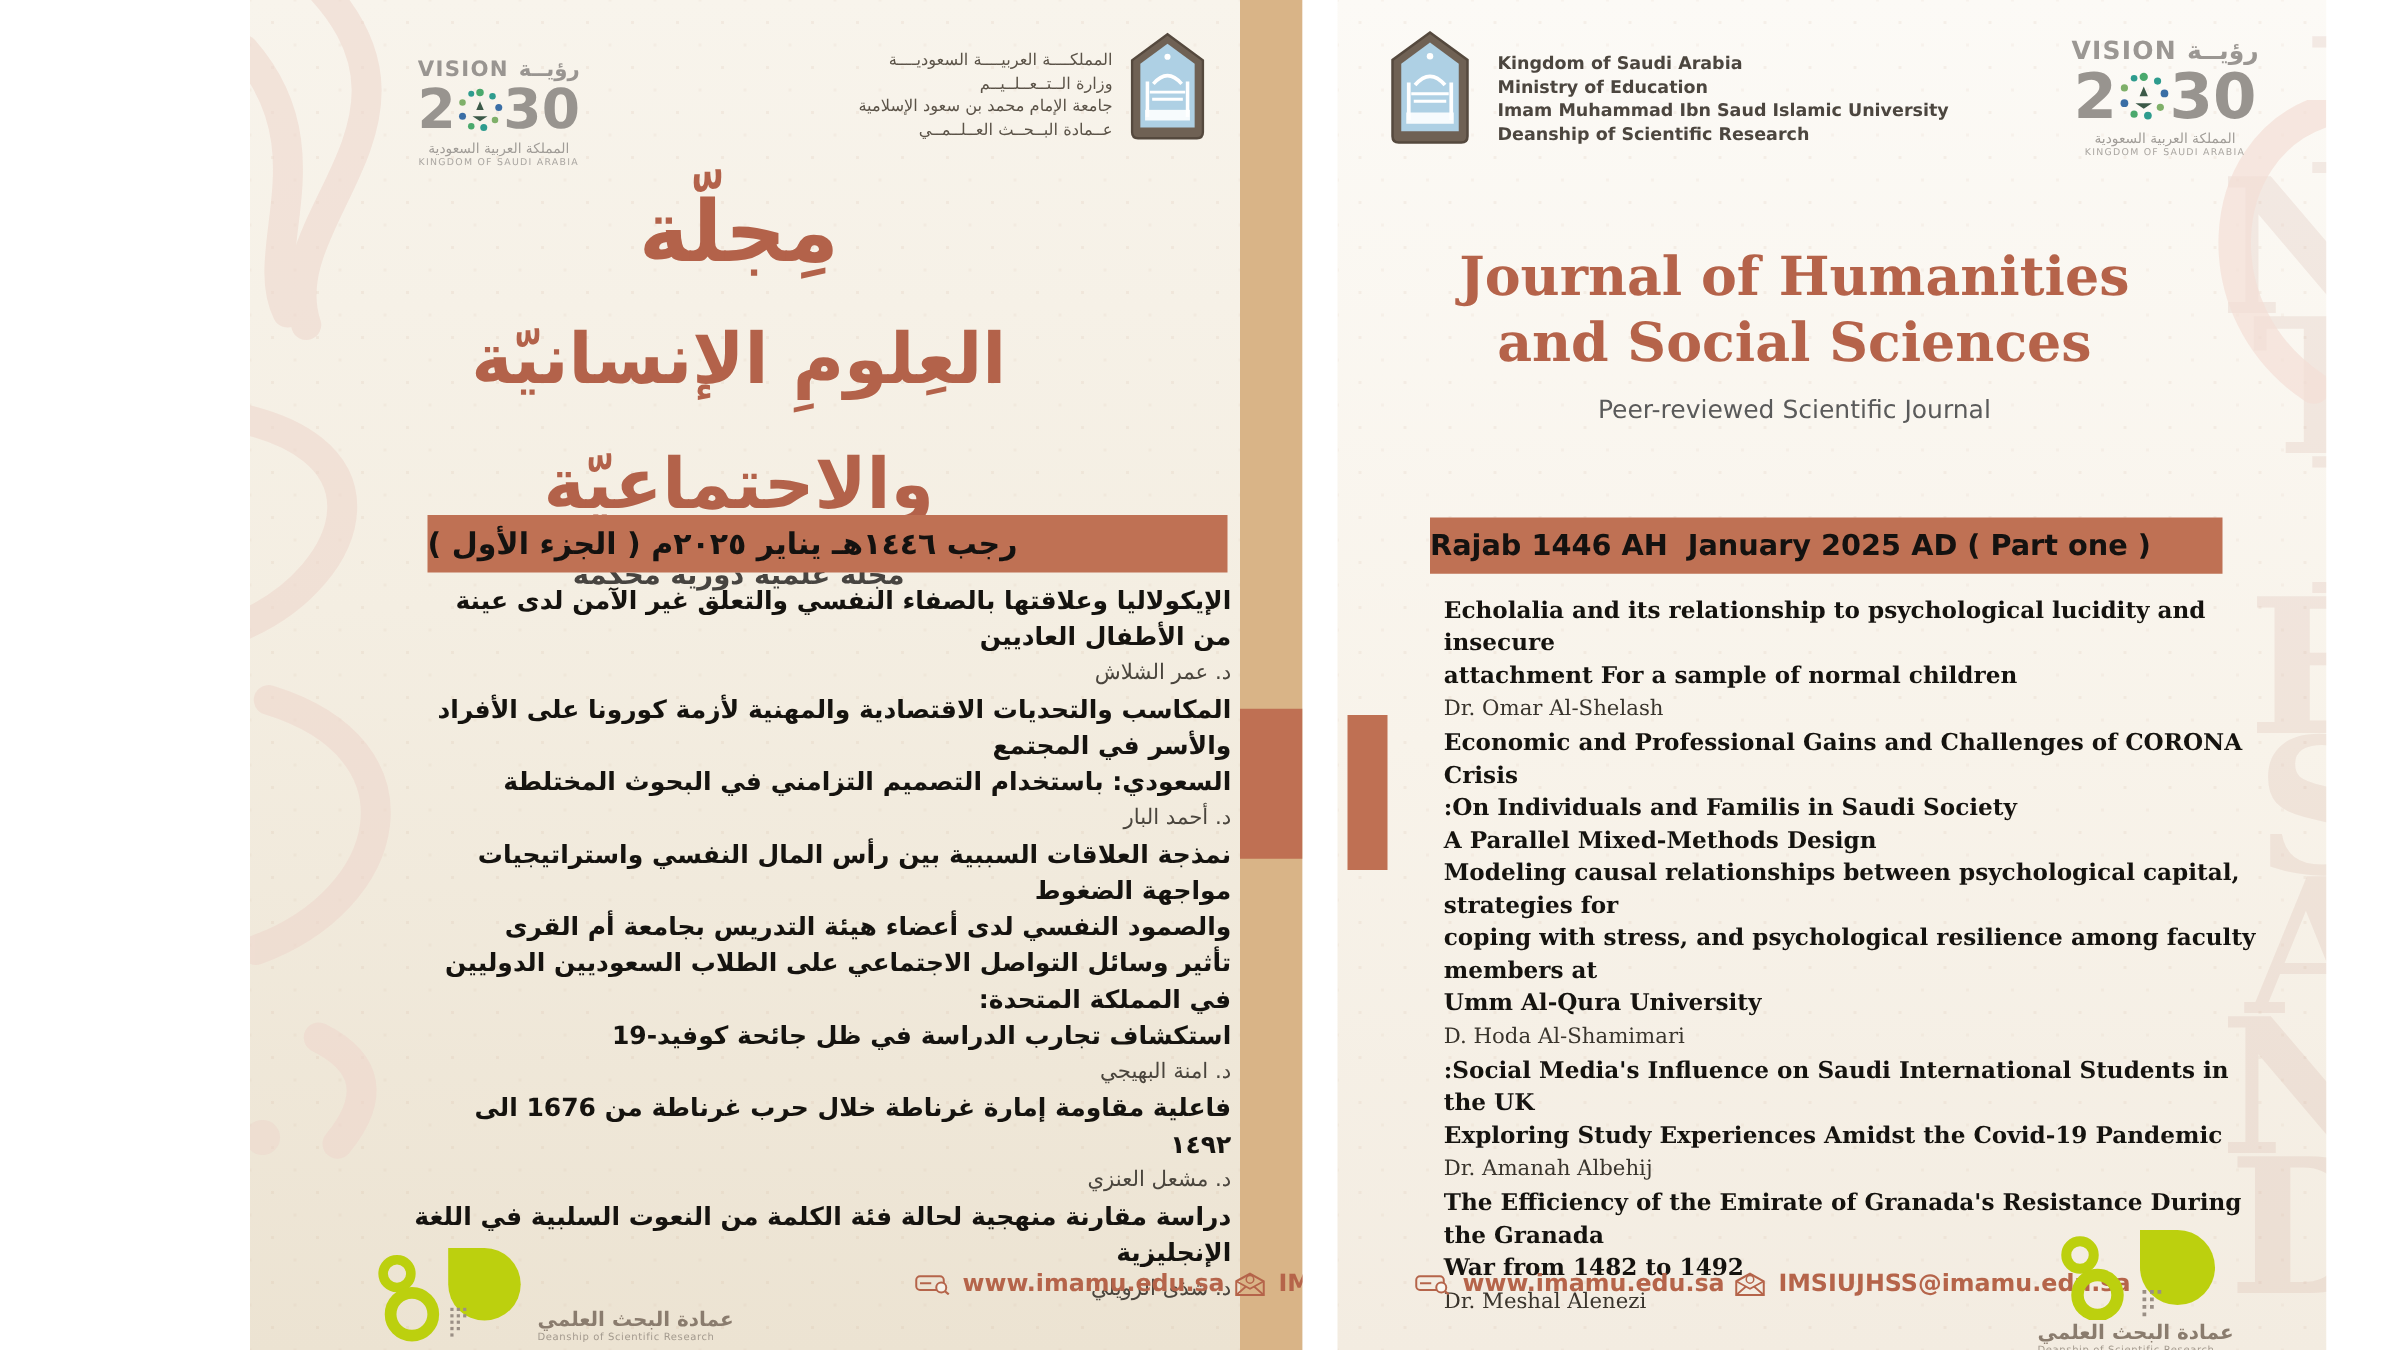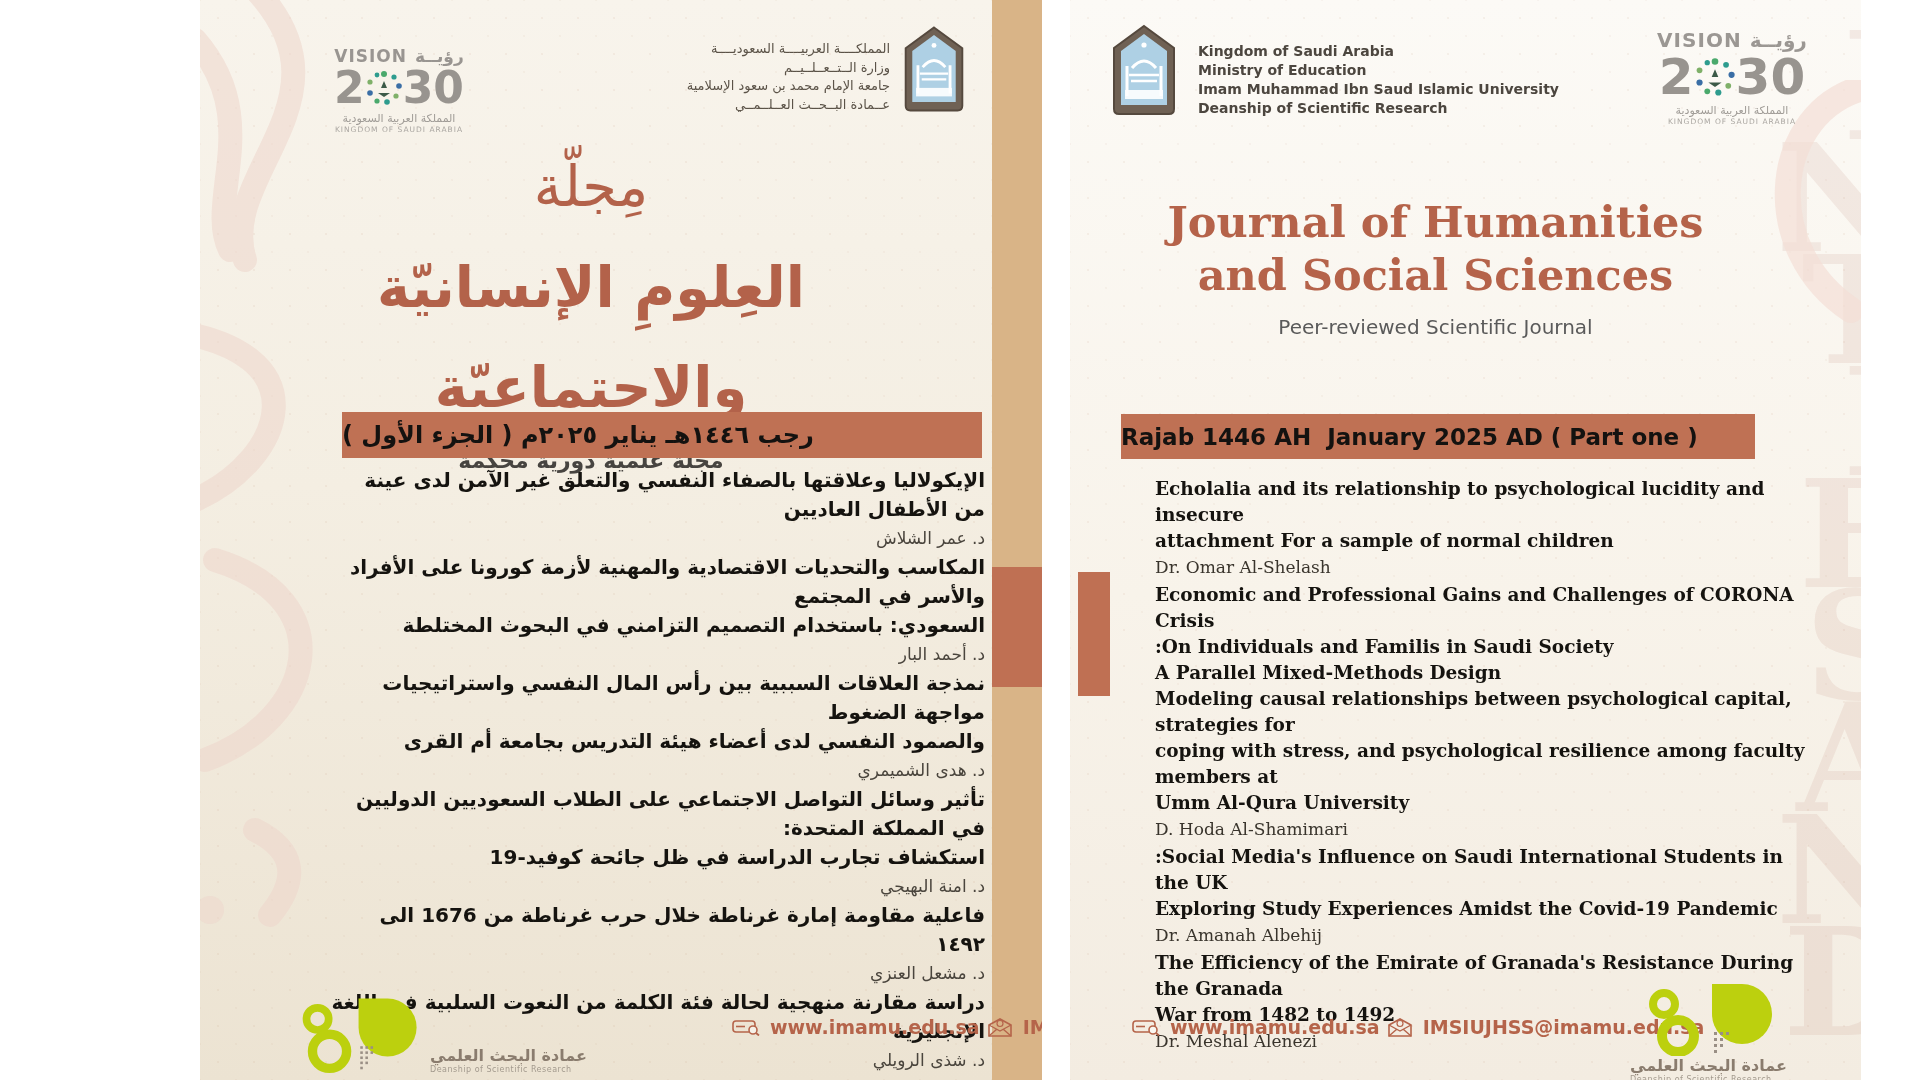--- a/index.html
+++ b/index.html
@@ -32,28 +32,28 @@
   .v-row1{font-size:17px;font-weight:bold;letter-spacing:1px;display:flex;align-items:center;justify-content:center;gap:8px;}
   .v-row2{display:flex;align-items:center;justify-content:center;font-size:44px;font-weight:bold;line-height:44px;color:#98948f;}
   .v-sub1{font-size:11px;margin-top:2px;color:#a09c97;}
   .v-sub2{font-size:7.5px;letter-spacing:1px;color:#aaa6a1;}
 
   .lp-header{position:absolute;right:152px;top:40px;text-align:right;direction:rtl;
     font-size:13px;line-height:18.5px;color:#5b5348;font-weight:500;z-index:4;}
   .lp-emblem{position:absolute;left:700px;top:24px;z-index:4;}
 
   .lp-title{position:absolute;left:30px;right:90px;top:136px;text-align:center;z-index:4;direction:rtl;}
-  .lp-t1{font-size:56px;font-weight:normal;color:#b3624a;line-height:102px;}
+  .lp-t1{font-size:68px;font-weight:bold;color:#b3624a;line-height:102px;}
   .lp-t2{font-size:56px;font-weight:bold;color:#b3624a;line-height:100px;}
   .lp-sub{font-size:22px;font-weight:bold;color:#474440;margin-top:10px;}
 
   .banner{position:absolute;background:#bf7154;display:flex;align-items:center;justify-content:flex-start;z-index:4;}
   .lp-banner{left:142px;top:412px;width:640px;height:46px;}
   .lp-banner .banner-text{font-size:24px;font-weight:bold;color:#141210;direction:rtl;}
-  .rp-banner{left:51px;top:414px;width:634px;height:45px;}
+  .rp-banner{left:74px;top:414px;width:634px;height:45px;}
   .rp-banner .banner-text{font-size:23px;font-weight:bold;color:#141210;white-space:pre;}
 
   .lp-list{position:absolute;right:57px;left:130px;top:466px;direction:rtl;text-align:right;z-index:4;}
   .lp-list .a-title{font-size:20px;font-weight:bold;color:#15130f;line-height:29px;white-space:pre-line;}
   .lp-list .a-author{font-size:17px;color:#4a453d;line-height:29px;font-weight:400;}
 
   .rp-list{position:absolute;left:85px;right:55px;top:476px;z-index:4;font-family:"DejaVu Serif",serif;}
   .rp-list .a-title{font-size:18.5px;font-weight:bold;color:#15130f;line-height:26px;white-space:pre-line;}
   .rp-list .a-author{font-size:17px;color:#39342c;line-height:26px;margin-bottom:2px;}
 
@@ -168,21 +168,20 @@
       <div class="a-author">د. عمر الشلاش</div>
     </div>
     <div class="item">
       <div class="a-title">المكاسب والتحديات الاقتصادية والمهنية لأزمة كورونا على الأفراد والأسر في المجتمع
 السعودي: باستخدام التصميم التزامني في البحوث المختلطة</div>
       <div class="a-author">د. أحمد البار</div>
     </div>
     <div class="item">
       <div class="a-title">نمذجة العلاقات السببية بين رأس المال النفسي واستراتيجيات مواجهة الضغوط
 والصمود النفسي لدى أعضاء هيئة التدريس بجامعة أم القرى</div>
-      <div class="a-author">د. هدى الشميمري</div>
     </div>
     <div class="item">
       <div class="a-title">تأثير وسائل التواصل الاجتماعي على الطلاب السعوديين الدوليين في المملكة المتحدة:
 استكشاف تجارب الدراسة في ظل جائحة كوفيد-19</div>
       <div class="a-author">د. امنة البهيجي</div>
     </div>
     <div class="item">
       <div class="a-title">فاعلية مقاومة إمارة غرناطة خلال حرب غرناطة من 1676 الى ١٤٩٢</div>
       <div class="a-author">د. مشعل العنزي</div>
     </div>

